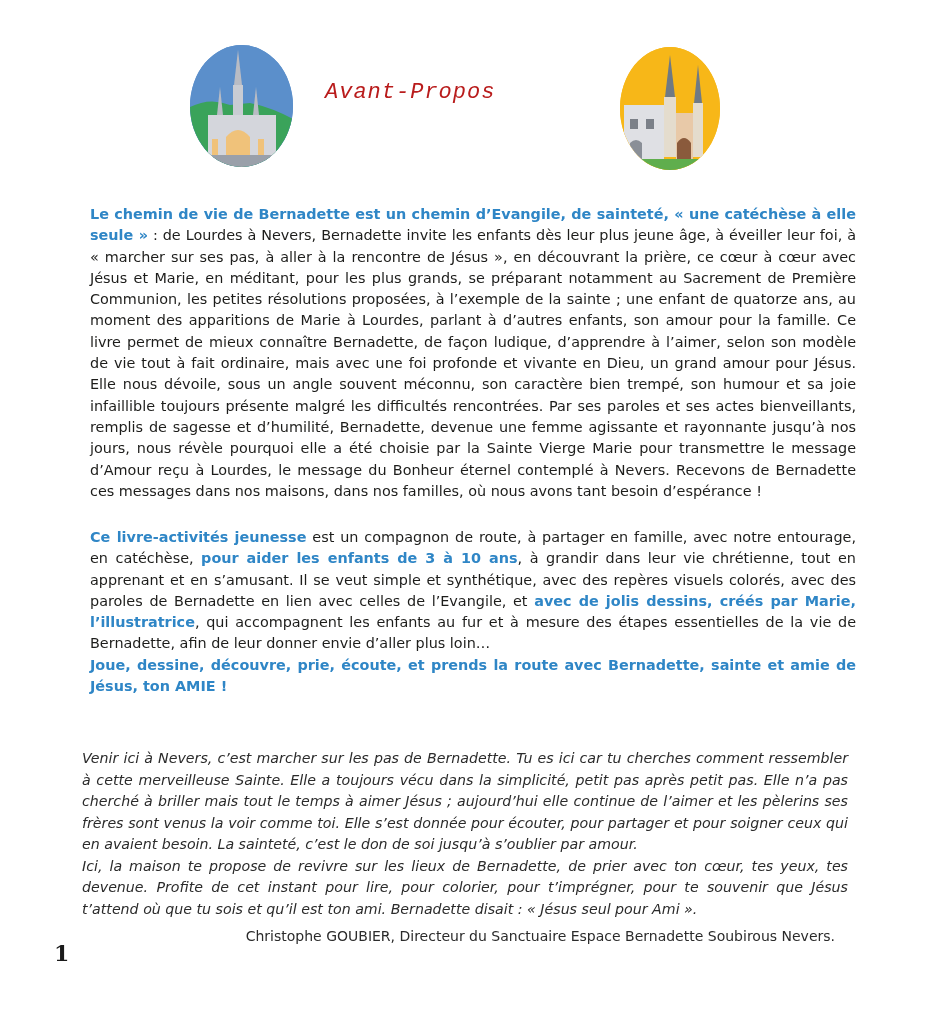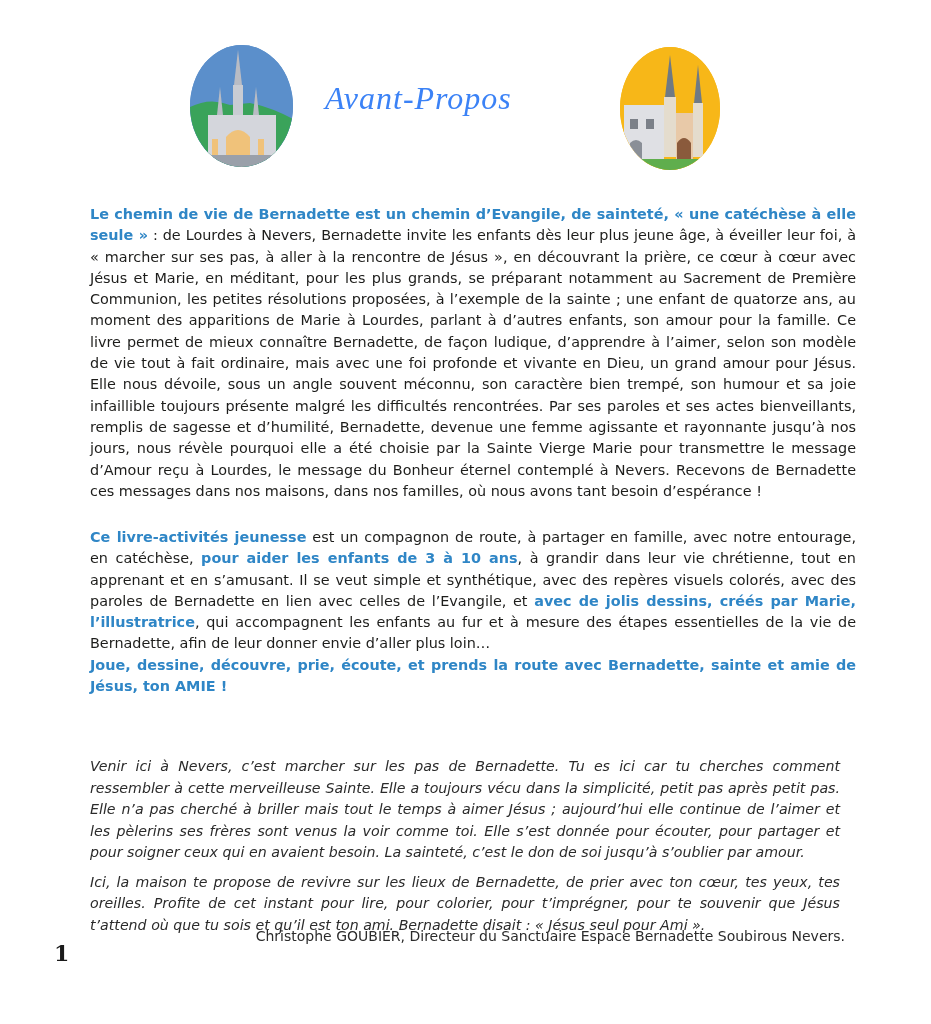--- a/index.html
+++ b/index.html
@@ -4,29 +4,29 @@
   <style>
     html, body { margin: 0; padding: 0; background: #ffffff; }
     body { width: 931px; height: 1024px; position: relative; overflow: hidden; font-family: "DejaVu Sans", sans-serif; color: #1d1d1b; }
 
     .header { position: absolute; left: 0; top: 0; width: 931px; height: 180px; }
     .medallion { position: absolute; border-radius: 50%; overflow: hidden; }
     .medallion.lourdes { left: 190px; top: 45px; width: 103px; height: 122px; background: #5b8fcb; }
     .medallion.nevers { left: 620px; top: 47px; width: 100px; height: 123px; background: #f7b718; }
     .medallion svg { width: 100%; height: 100%; display: block; }
 
-    .title { position: absolute; left: 325px; top: 80px; font-family: Liberation Serif, serif; font-size: 32px; color: #3b82f6; letter-spacing: 1px; font-style: italic; font-weight: normal; }
+    .title { position: absolute; left: 325px; top: 80px; font-family: Liberation Mono, monospace; font-size: 22px; color: #b91c1c; letter-spacing: 1px; font-style: italic; font-weight: normal; }
 
     .para { position: absolute; left: 82px; width: 766px; font-size: 14.4px; line-height: 21.3px; text-align: justify; margin: 8px; }
     .para .hl { color: #2f86c6; font-weight: bold; }
     .p1 { top: 196px; }
     .p2 { top: 519px; }
     .quote { position: absolute; left: 82px; width: 766px; top: 748px; font-size: 14.2px; line-height: 21.5px; font-style: italic; text-align: justify; color: #2b2b2b; margin: 0; }
-    .quote p { margin: 8px; }
-    .signature { position: absolute; right: 86px; top: 928px; font-size: 14px; color: #2b2b2b; }
+    .quote p { margin: 0; }
+    .signature { position: absolute; right: 96px; top: 928px; font-size: 14px; color: #2b2b2b; }
     .page-number { position: absolute; left: 54px; top: 940px; font-family: "DejaVu Serif", serif; font-weight: bold; font-size: 22px; color: #1a1a1a; }
   </style>
 </head>
 <body>
 
 <div class="header">
   <div class="medallion lourdes">
     <svg viewBox="0 0 103 122">
       <rect width="103" height="122" fill="#5b8fcb"></rect>
       <path d="M0 62 Q20 52 40 60 L60 58 Q80 62 103 74 L103 122 L0 122 Z" fill="#3aa35a"></path>
@@ -59,18 +59,18 @@
     </svg>
   </div>
 </div>
 
 <p class="para p1"><span class="hl">Le chemin de vie de Bernadette est un chemin d’Evangile, de sainteté, « une catéchèse à elle seule »</span><span> : de Lourdes à Nevers, Bernadette invite les enfants dès leur plus jeune âge, à éveiller leur foi, à « marcher sur ses pas, à aller à la rencontre de Jésus », en découvrant la prière, ce cœur à cœur avec Jésus et Marie, en méditant, pour les plus grands, se préparant notamment au Sacrement de Première Communion, les petites résolutions proposées, à l’exemple de la sainte ; une enfant de quatorze ans, au moment des apparitions de Marie à Lourdes, parlant à d’autres enfants, son amour pour la famille. Ce livre permet de mieux connaître Bernadette, de façon ludique, d’apprendre à l’aimer, selon son modèle de vie tout à fait ordinaire, mais avec une foi profonde et vivante en Dieu, un grand amour pour Jésus. Elle nous dévoile, sous un angle souvent méconnu, son caractère bien trempé, son humour et sa joie infaillible toujours présente malgré les difficultés rencontrées. Par ses paroles et ses actes bienveillants, remplis de sagesse et d’humilité, Bernadette, devenue une femme agissante et rayonnante jusqu’à nos jours, nous révèle pourquoi elle a été choisie par la Sainte Vierge Marie pour transmettre le message d’Amour reçu à Lourdes, le message du Bonheur éternel contemplé à Nevers. Recevons de Bernadette ces messages dans nos maisons, dans nos familles, où nous avons tant besoin d’espérance !</span></p>
 
 <p class="para p2"><span class="hl">Ce livre-activités jeunesse</span><span> est un compagnon de route, à partager en famille, avec notre entourage, en catéchèse, </span><span class="hl">pour aider les enfants de 3 à 10 ans</span><span>, à grandir dans leur vie chrétienne, tout en apprenant et en s’amusant. Il se veut simple et synthétique, avec des repères visuels colorés, avec des paroles de Bernadette en lien avec celles de l’Evangile, et </span><span class="hl">avec de jolis dessins, créés par Marie, l’illustratrice</span><span>, qui accompagnent les enfants au fur et à mesure des étapes essentielles de la vie de Bernadette, afin de leur donner envie d’aller plus loin…</span><br><span class="hl">Joue, dessine, découvre, prie, écoute, et prends la route avec Bernadette, sainte et amie de Jésus, ton AMIE !</span></p>
 
 <div class="quote">
   <p>Venir ici à Nevers, c’est marcher sur les pas de Bernadette. Tu es ici car tu cherches comment ressembler à cette merveilleuse Sainte. Elle a toujours vécu dans la simplicité, petit pas après petit pas. Elle n’a pas cherché à briller mais tout le temps à aimer Jésus ; aujourd’hui elle continue de l’aimer et les pèlerins ses frères sont venus la voir comme toi. Elle s’est donnée pour écouter, pour partager et pour soigner ceux qui en avaient besoin. La sainteté, c’est le don de soi jusqu’à s’oublier par amour.</p>
-  <p>Ici, la maison te propose de revivre sur les lieux de Bernadette, de prier avec ton cœur, tes yeux, tes oreilles. Profite de cet instant pour lire, pour colorier, pour t’imprégner, pour te souvenir que Jésus t’attend où que tu sois et qu’il est ton ami. Bernadette disait : « Jésus seul pour Ami ».</p>
+  <p>Ici, la maison te propose de revivre sur les lieux de Bernadette, de prier avec ton cœur, tes yeux, tes devenue. Profite de cet instant pour lire, pour colorier, pour t’imprégner, pour te souvenir que Jésus t’attend où que tu sois et qu’il est ton ami. Bernadette disait : « Jésus seul pour Ami ».</p>
 </div>
 
 <div class="signature">Christophe GOUBIER, Directeur du Sanctuaire Espace Bernadette Soubirous Nevers.</div>
 
 <div class="page-number">1</div>
 
 </body></html>

